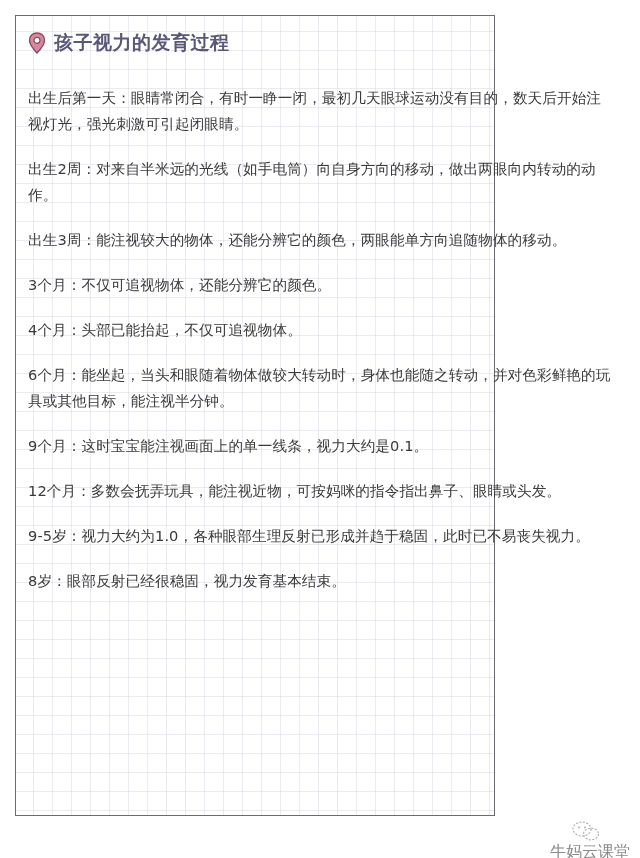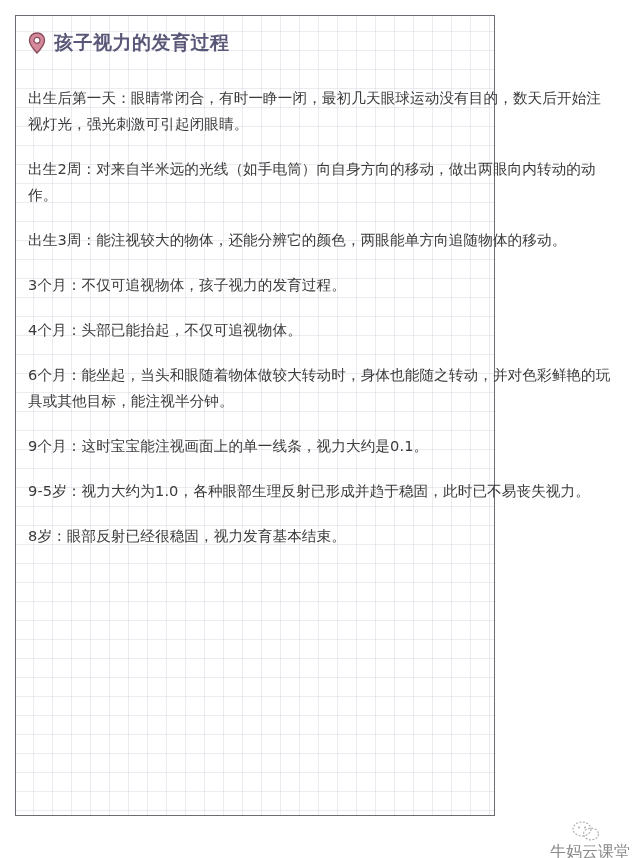--- a/index.html
+++ b/index.html
@@ -90,24 +90,25 @@
         <circle cx="9" cy="8.3" r="3" fill="#ffffff" stroke="#8a4a5c" stroke-width="1.2"></circle>
       </svg>
     </span>
     <span class="title">孩子视力的发育过程</span>
   </div>
 
   <div class="entries">
     <p class="entry">出生后第一天：眼睛常闭合，有时一睁一闭，最初几天眼球运动没有目的，数天后开始注视灯光，强光刺激可引起闭眼睛。</p>
     <p class="entry">出生2周：对来自半米远的光线（如手电筒）向自身方向的移动，做出两眼向内转动的动作。</p>
     <p class="entry">出生3周：能注视较大的物体，还能分辨它的颜色，两眼能单方向追随物体的移动。</p>
-    <p class="entry">3个月：不仅可追视物体，孩子视力的发育过程。</p>
+    <p class="entry">3个月：不仅可追视物体，还能分辨它的颜色。</p>
     <p class="entry">4个月：头部已能抬起，不仅可追视物体。</p>
     <p class="entry">6个月：能坐起，当头和眼随着物体做较大转动时，身体也能随之转动，并对色彩鲜艳的玩具或其他目标，能注视半分钟。</p>
     <p class="entry">9个月：这时宝宝能注视画面上的单一线条，视力大约是0.1。</p>
+    <p class="entry">12个月：多数会抚弄玩具，能注视近物，可按妈咪的指令指出鼻子、眼睛或头发。</p>
     <p class="entry">9-5岁：视力大约为1.0，各种眼部生理反射已形成并趋于稳固，此时已不易丧失视力。</p>
     <p class="entry">8岁：眼部反射已经很稳固，视力发育基本结束。</p>
   </div>
 </div>
 
 <div class="watermark">
   <span class="wechat-icon">
     <svg width="30" height="22" viewBox="0 0 30 22">
       <ellipse cx="11" cy="9" rx="9" ry="7" fill="none" stroke="#b0b0b0" stroke-width="1.2" stroke-dasharray="2 1.5"></ellipse>
       <ellipse cx="20" cy="14" rx="7.5" ry="5.8" fill="none" stroke="#b0b0b0" stroke-width="1.2" stroke-dasharray="2 1.5"></ellipse>

